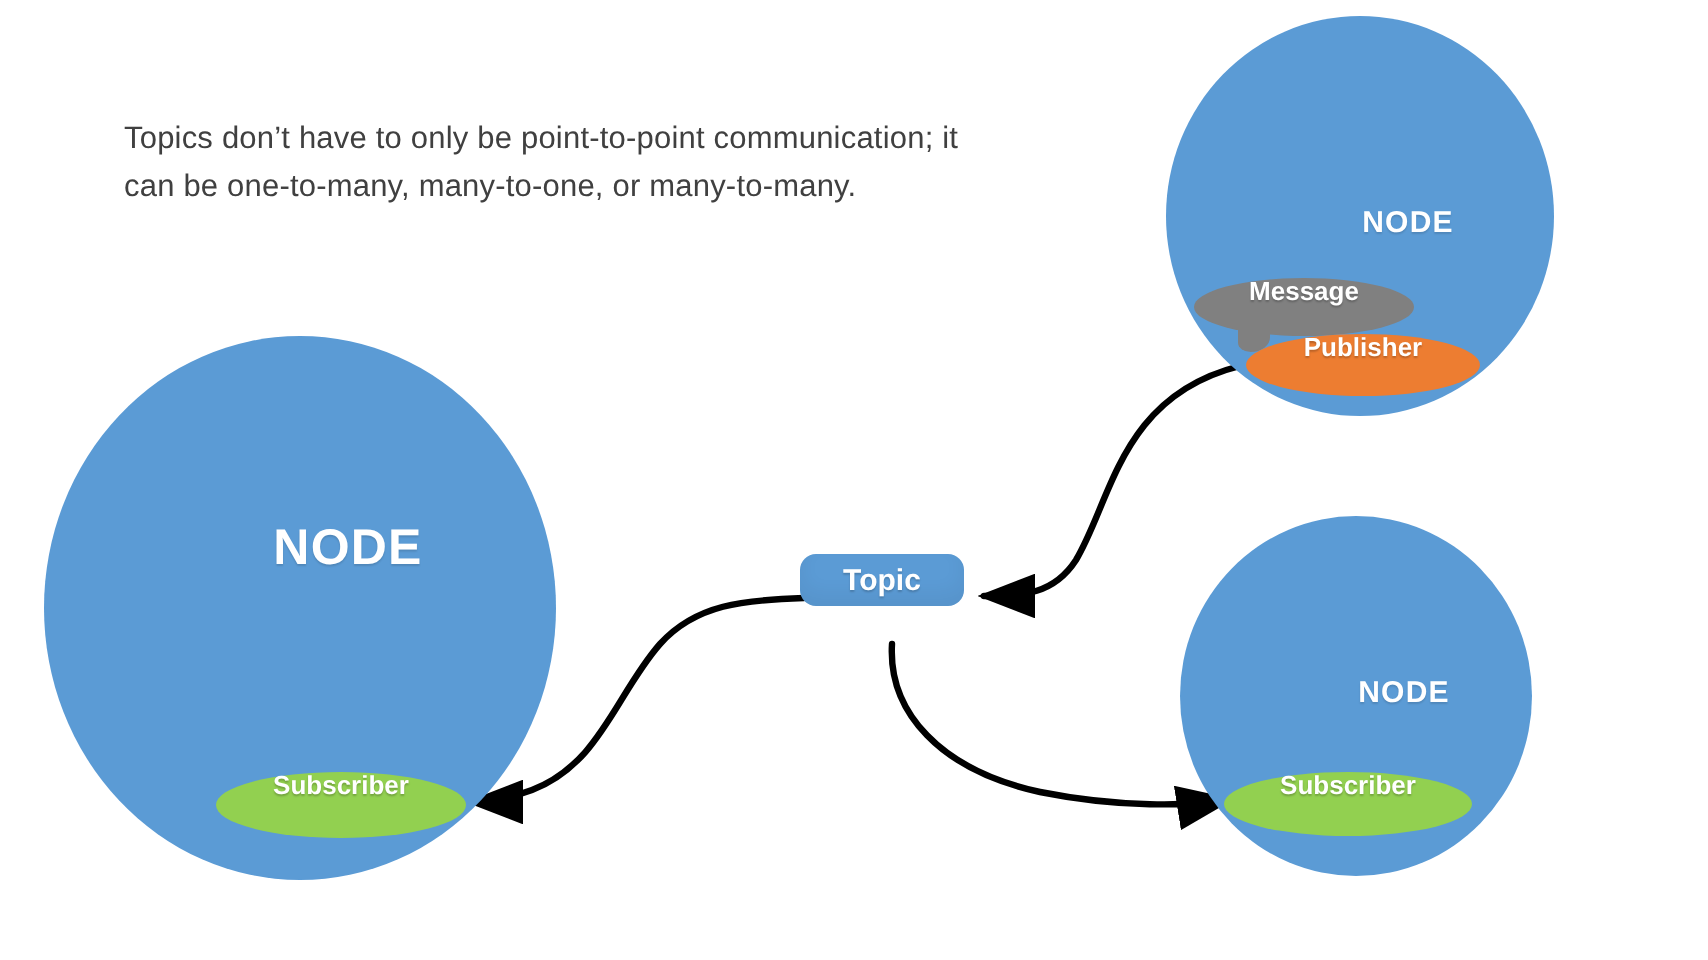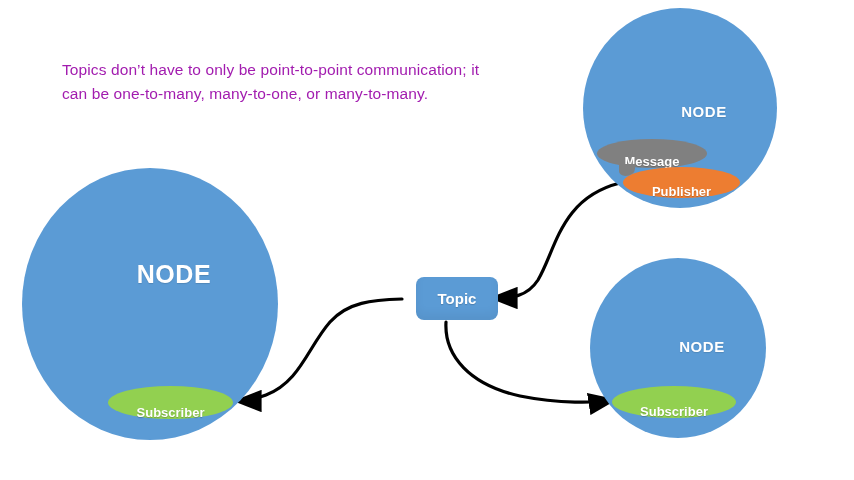--- a/index.html
+++ b/index.html
@@ -27,21 +27,21 @@
   }
 
   
   .caption {
     position: absolute;
     left: 62px;
     top: 58px;
     width: 420px;
     font-size: 15.5px;
     line-height: 1.55;
-    color: #a21caf;
+    color: #404040;
     letter-spacing: 0.1px;
     white-space: pre-line;
   }
 
   
   .node-circle {
     position: absolute;
     border-radius: 50%;
     background: #5b9bd5;
   }
@@ -87,21 +87,21 @@
   #node-bottom-right .node-label {
     top: 80px;
     font-size: 15px;
   }
 
   
   .pill {
     position: absolute;
     border-radius: 50%;
     display: flex;
-    align-items: flex-end;
+    align-items: flex-start;
     justify-content: center;
     color: #ffffff;
     font-weight: bold;
     font-size: 13px;
     text-shadow: 0 1px 1px rgba(0,0,0,.22);
   }
   .pill-label {
     display: block;
     line-height: 1;
   }
@@ -142,24 +142,24 @@
     left: 623px;
     top: 167px;
     width: 117px;
     height: 31px;
     background: #ed7d31;
   }
 
   
   #topic-box {
     position: absolute;
-    left: 416px;
+    left: 400px;
     top: 277px;
     width: 82px;
-    height: 43px;
+    height: 26px;
     background: #5b9bd5;
     border-radius: 8px;
     display: flex;
     align-items: center;
     justify-content: center;
     color: #ffffff;
     font-weight: bold;
     font-size: 15px;
     text-shadow: 0 1px 1px rgba(0,0,0,.18);
     box-shadow: inset 0 -6px 10px rgba(0,0,0,.05);

